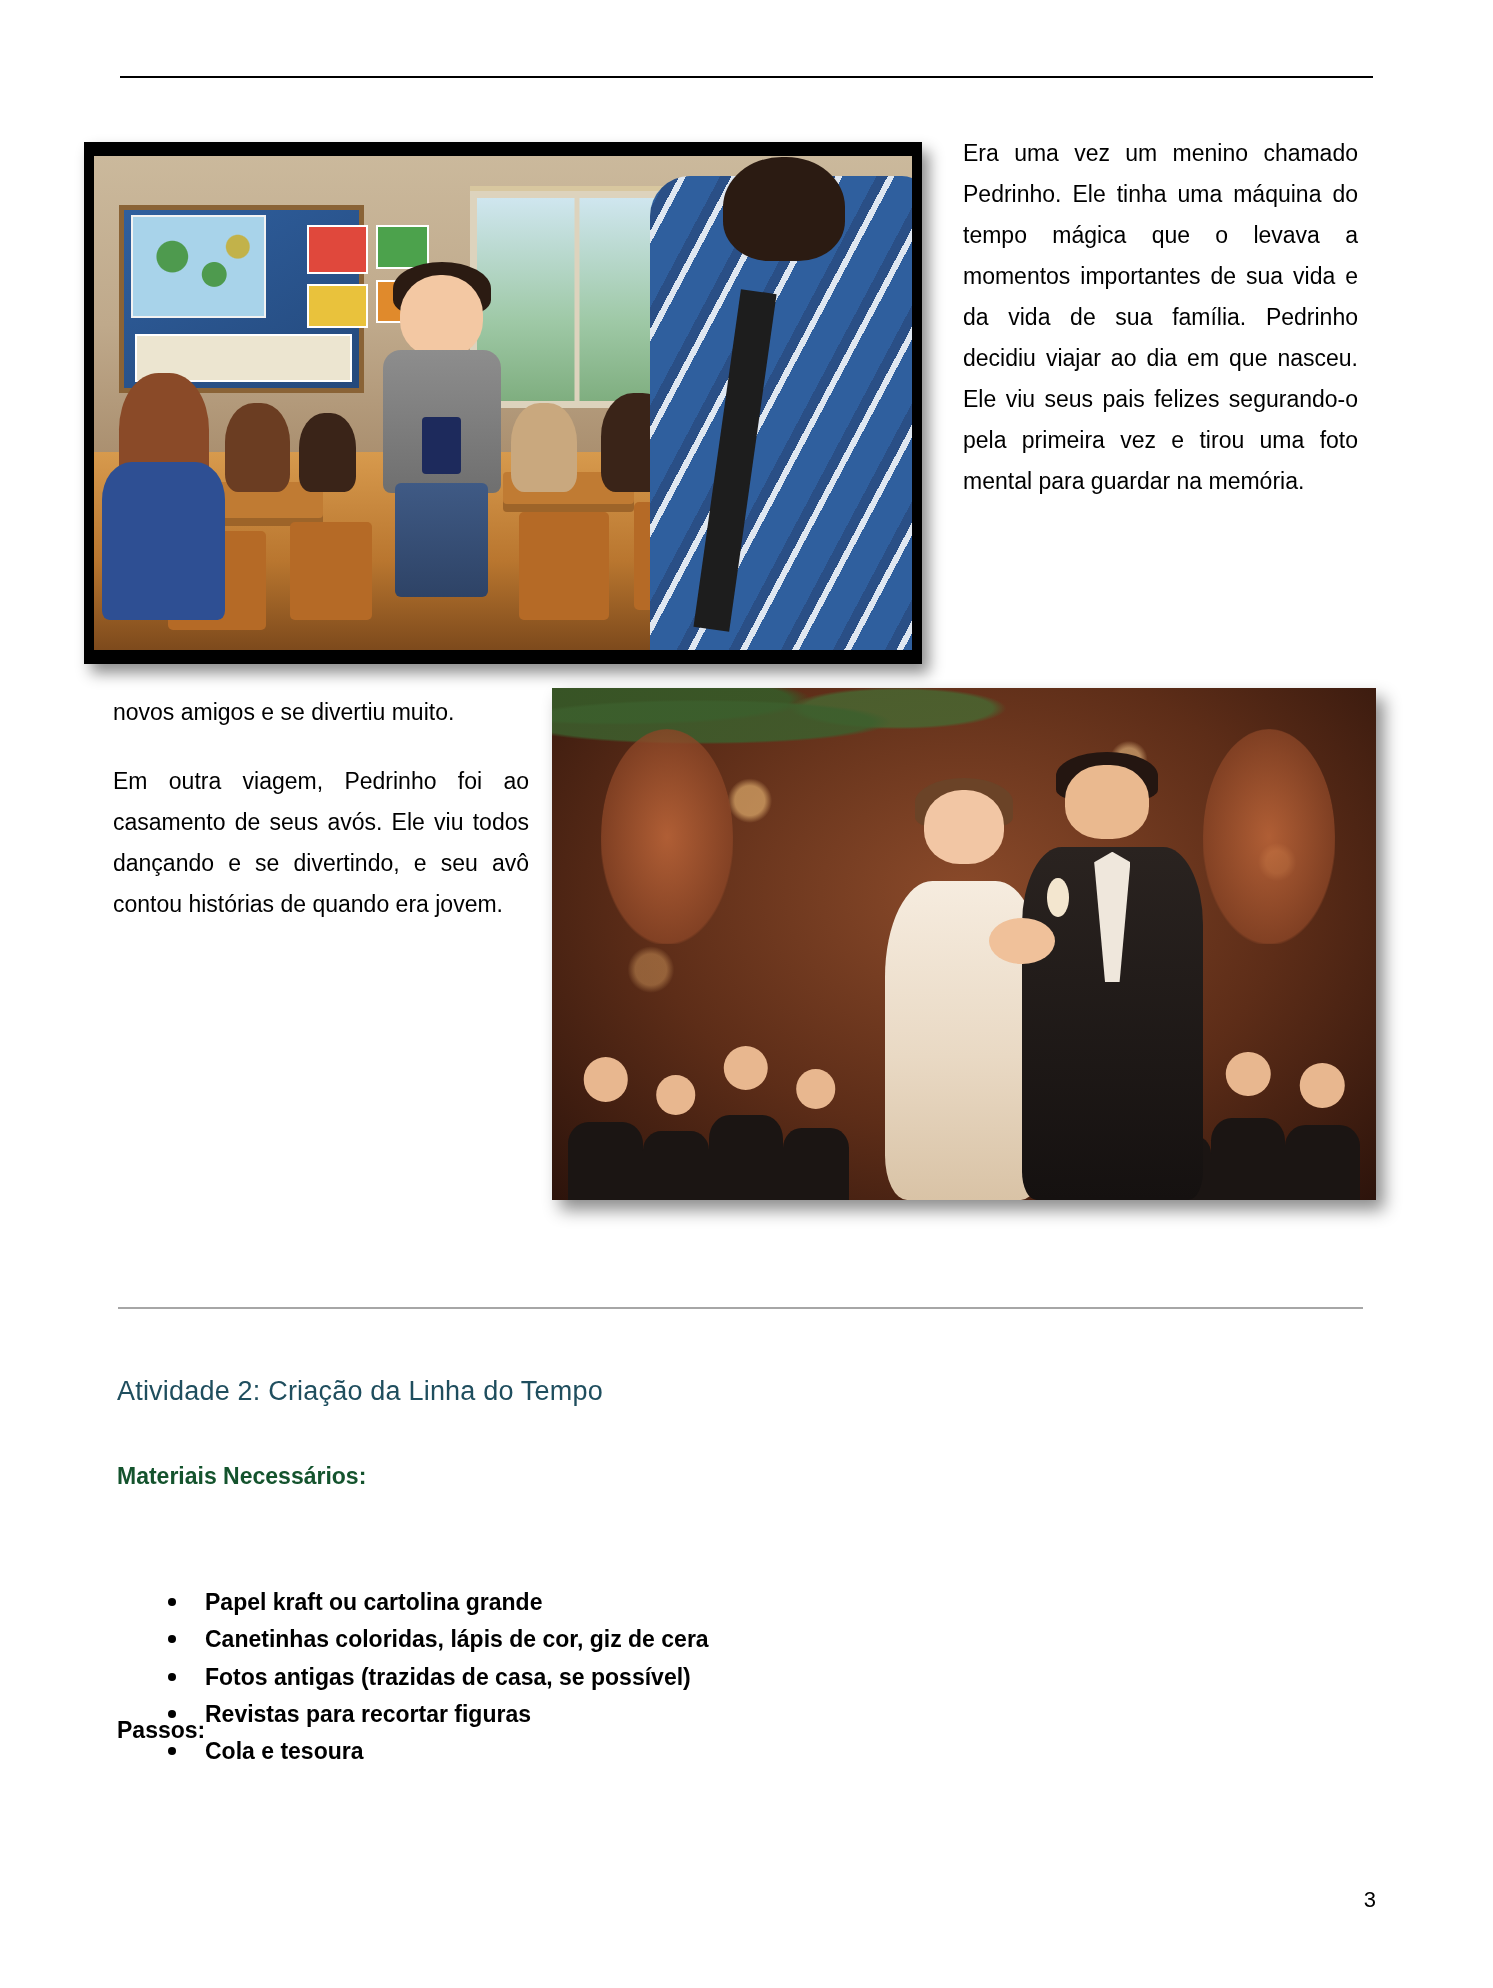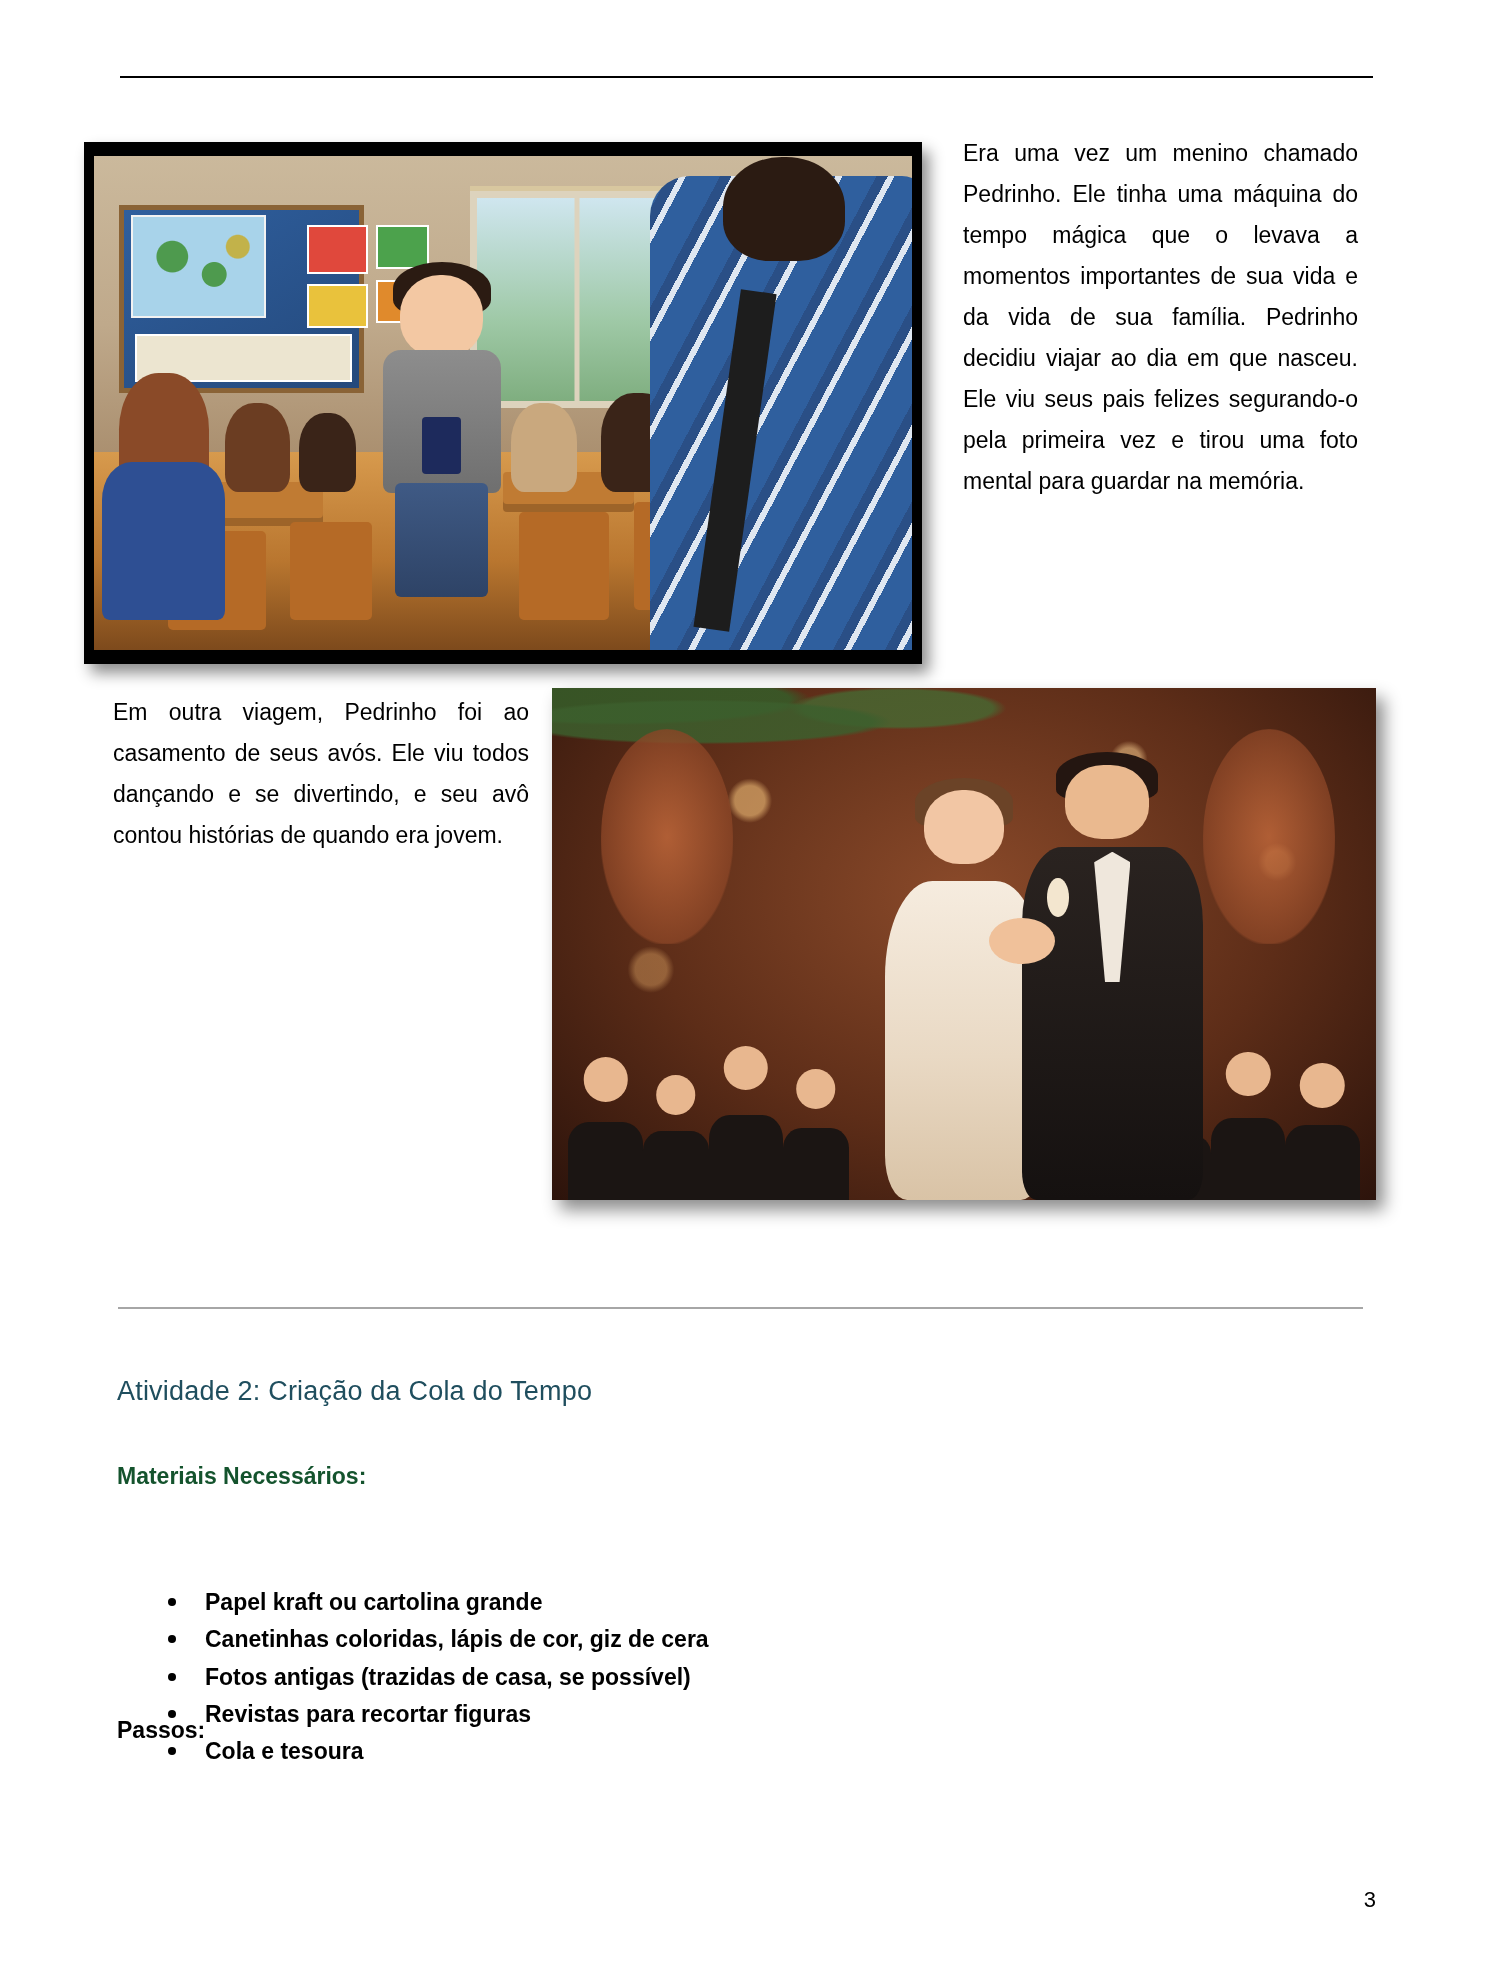--- a/index.html
+++ b/index.html
@@ -409,20 +409,21 @@
         <div class="strap"></div>
       </div>
     </div>
   </div>
 
   <div class="right-col">
     <p class="para">Era uma vez um menino chamado Pedrinho. Ele tinha uma máquina do tempo mágica que o levava a momentos importantes de sua vida e da vida de sua família. Pedrinho decidiu viajar ao dia em que nasceu. Ele viu seus pais felizes segurando-o pela primeira vez e tirou uma foto mental para guardar na memória.</p>
   </div>
 
   <div class="left-col">
+    <p class="para">novos amigos e se divertiu muito.</p>
     <p class="para">Em outra viagem, Pedrinho foi ao casamento de seus avós. Ele viu todos dançando e se divertindo, e seu avô contou histórias de quando era jovem.</p>
   </div>
 
   <div class="img-wedding">
     <div class="wd-bg"></div>
     <div class="wd-green"></div>
     <div class="wd-arch"></div>
     <div class="wd-arch r"></div>
 
     <div class="wd-crowd">
@@ -466,21 +467,21 @@
       <div class="head"></div>
       <div class="suit"></div>
       <div class="shirt"></div>
       <div class="flower"></div>
     </div>
     <div class="wd-hands"></div>
   </div>
 
   <div class="sep-rule"></div>
 
-  <div class="activity-title">Atividade 2: Criação da Cola do Tempo</div>
+  <div class="activity-title">Atividade 2: Criação da Linha do Tempo</div>
   <div class="materials-label">Materiais Necessários:</div>
 
   <ul class="materials-list">
     <li><span class="bullet"></span><span>Papel kraft ou cartolina grande</span></li>
     <li><span class="bullet"></span><span>Canetinhas coloridas, lápis de cor, giz de cera</span></li>
     <li><span class="bullet"></span><span>Fotos antigas (trazidas de casa, se possível)</span></li>
     <li><span class="bullet"></span><span>Revistas para recortar figuras</span></li>
     <li><span class="bullet"></span><span>Cola e tesoura</span></li>
   </ul>
 

